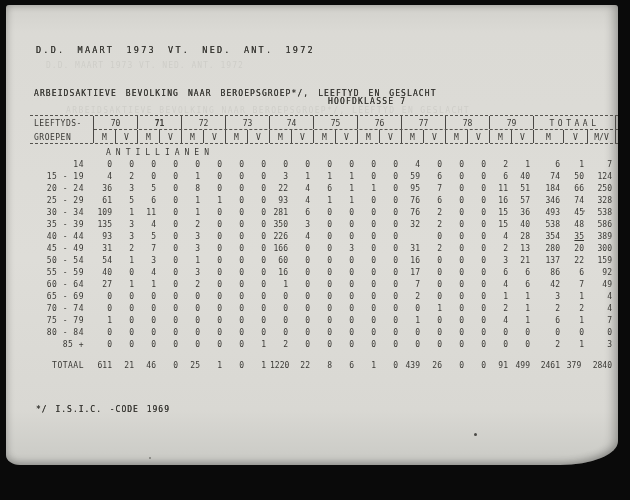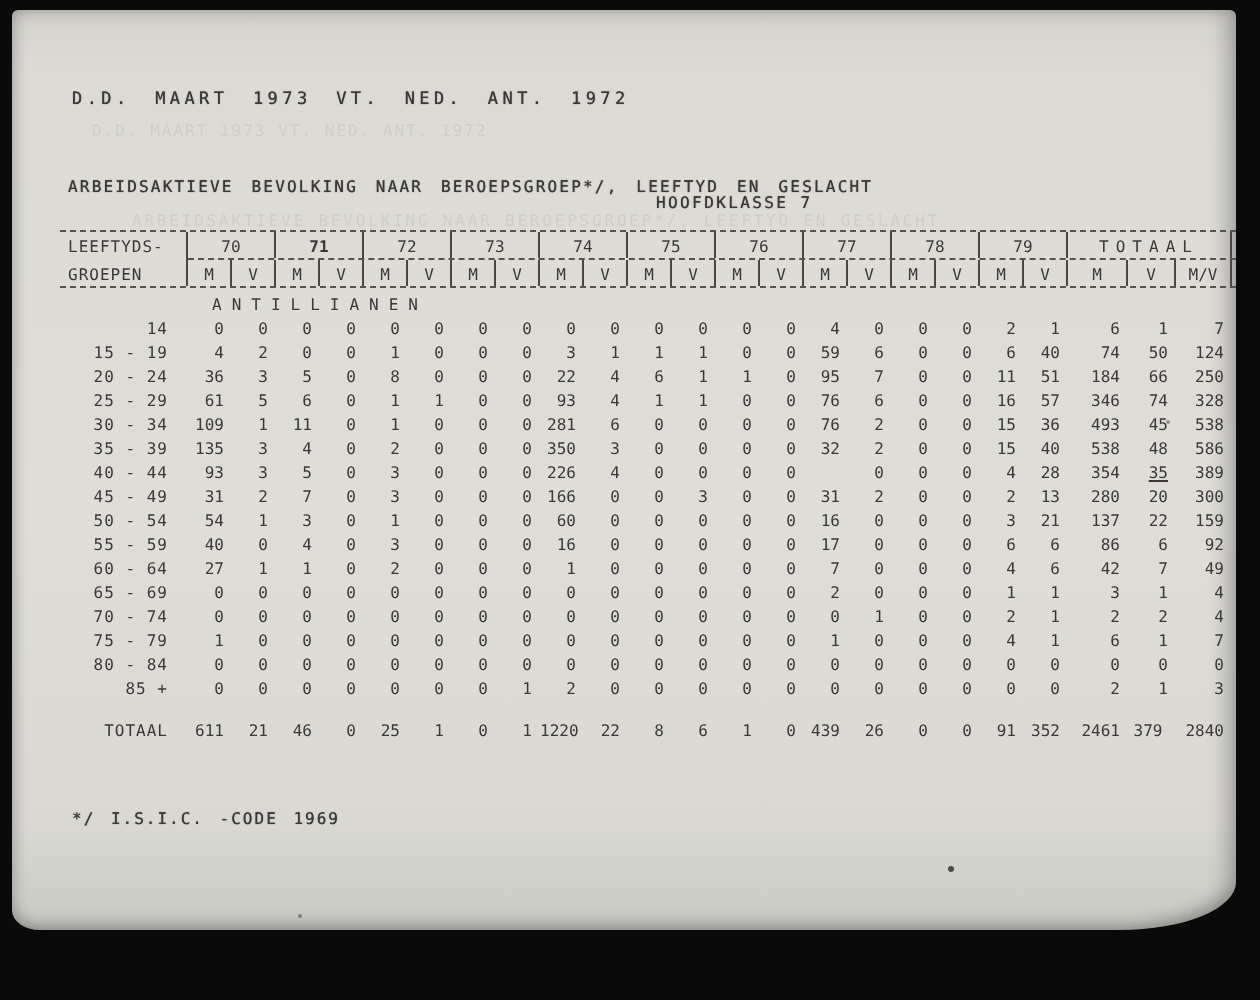--- a/index.html
+++ b/index.html
@@ -564,21 +564,21 @@
             <div class="cell" style="flex: 0 0 22px; width: 22px;">22</div>
             <div class="cell" style="flex: 0 0 22px; width: 22px;">8</div>
             <div class="cell" style="flex: 0 0 22px; width: 22px;">6</div>
             <div class="cell" style="flex: 0 0 22px; width: 22px;">1</div>
             <div class="cell" style="flex: 0 0 22px; width: 22px;">0</div>
             <div class="cell" style="flex: 0 0 22px; width: 22px;">439</div>
             <div class="cell" style="flex: 0 0 22px; width: 22px;">26</div>
             <div class="cell" style="flex: 0 0 22px; width: 22px;">0</div>
             <div class="cell" style="flex: 0 0 22px; width: 22px;">0</div>
             <div class="cell" style="flex: 0 0 22px; width: 22px;">91</div>
-            <div class="cell" style="flex: 0 0 22px; width: 22px;">352</div>
+            <div class="cell" style="flex: 0 0 22px; width: 22px;">499</div>
             <div class="cell" style="flex: 0 0 30px; width: 30px;">2461</div>
             <div class="cell" style="flex: 0 0 24px; width: 24px; text-align: center;">379</div>
             <div class="cell" style="flex: 0 0 28px; width: 28px;">2840</div>
           </div>
         </div>
     </div>
 
     <div class="footnote">*/ I.S.I.C. -CODE 1969</div>
 
     <div class="speck s1"></div>

